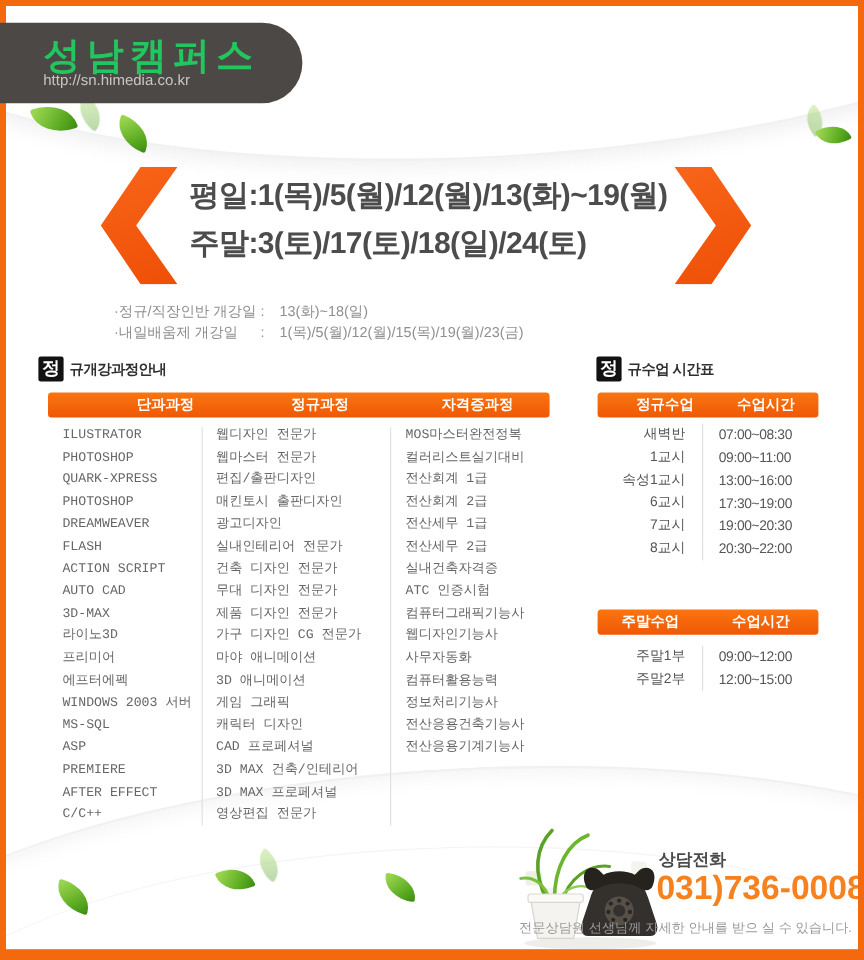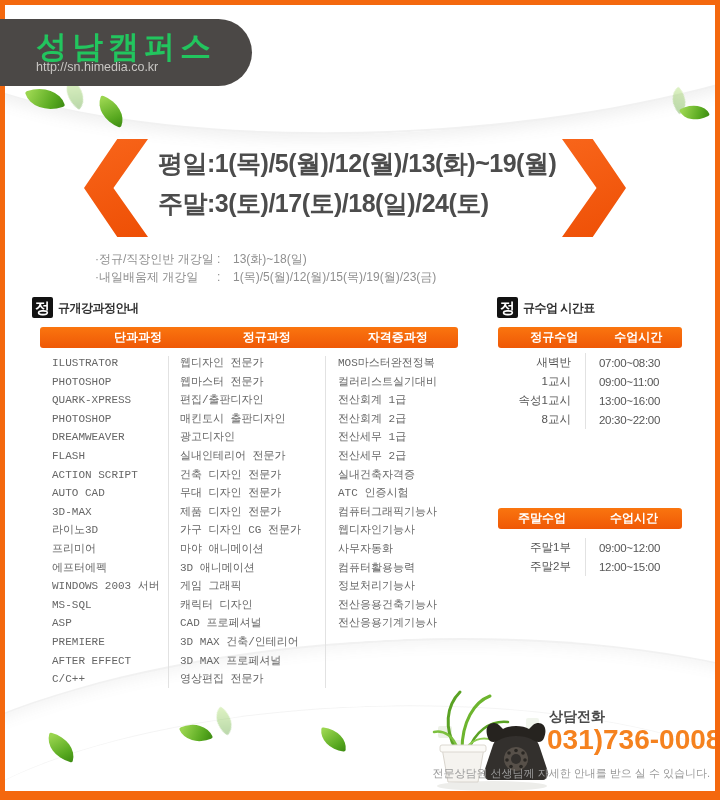--- a/index.html
+++ b/index.html
@@ -213,20 +213,28 @@
         <span class="tt-name">새벽반</span>
         <span class="tt-time">07:00~08:30</span>
       </div>
       <div class="tt-row">
         <span class="tt-name">1교시</span>
         <span class="tt-time">09:00~11:00</span>
       </div>
       <div class="tt-row">
         <span class="tt-name">속성1교시</span>
         <span class="tt-time">13:00~16:00</span>
+      </div>
+      <div class="tt-row">
+        <span class="tt-name">6교시</span>
+        <span class="tt-time">17:30~19:00</span>
+      </div>
+      <div class="tt-row">
+        <span class="tt-name">7교시</span>
+        <span class="tt-time">19:00~20:30</span>
       </div>
       <div class="tt-row">
         <span class="tt-name">8교시</span>
         <span class="tt-time">20:30~22:00</span>
       </div>
     </div>
 
   <div class="obar" style="left:498px;top:508px;width:184px;">
     <span class="cell" style="width:88px;">주말수업</span>
     <span class="cell" style="width:96px;">수업시간</span>

